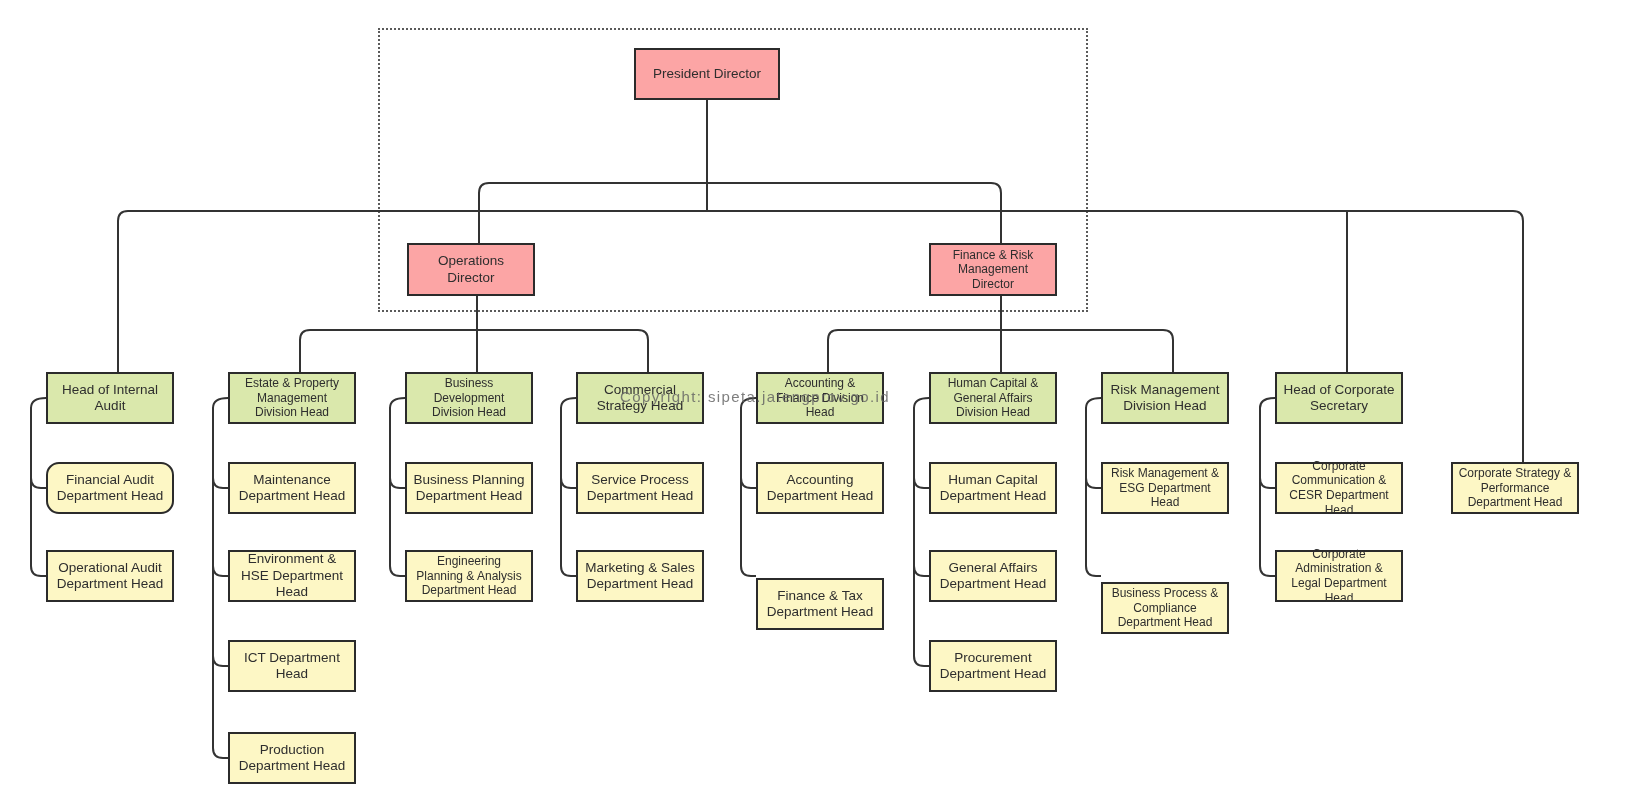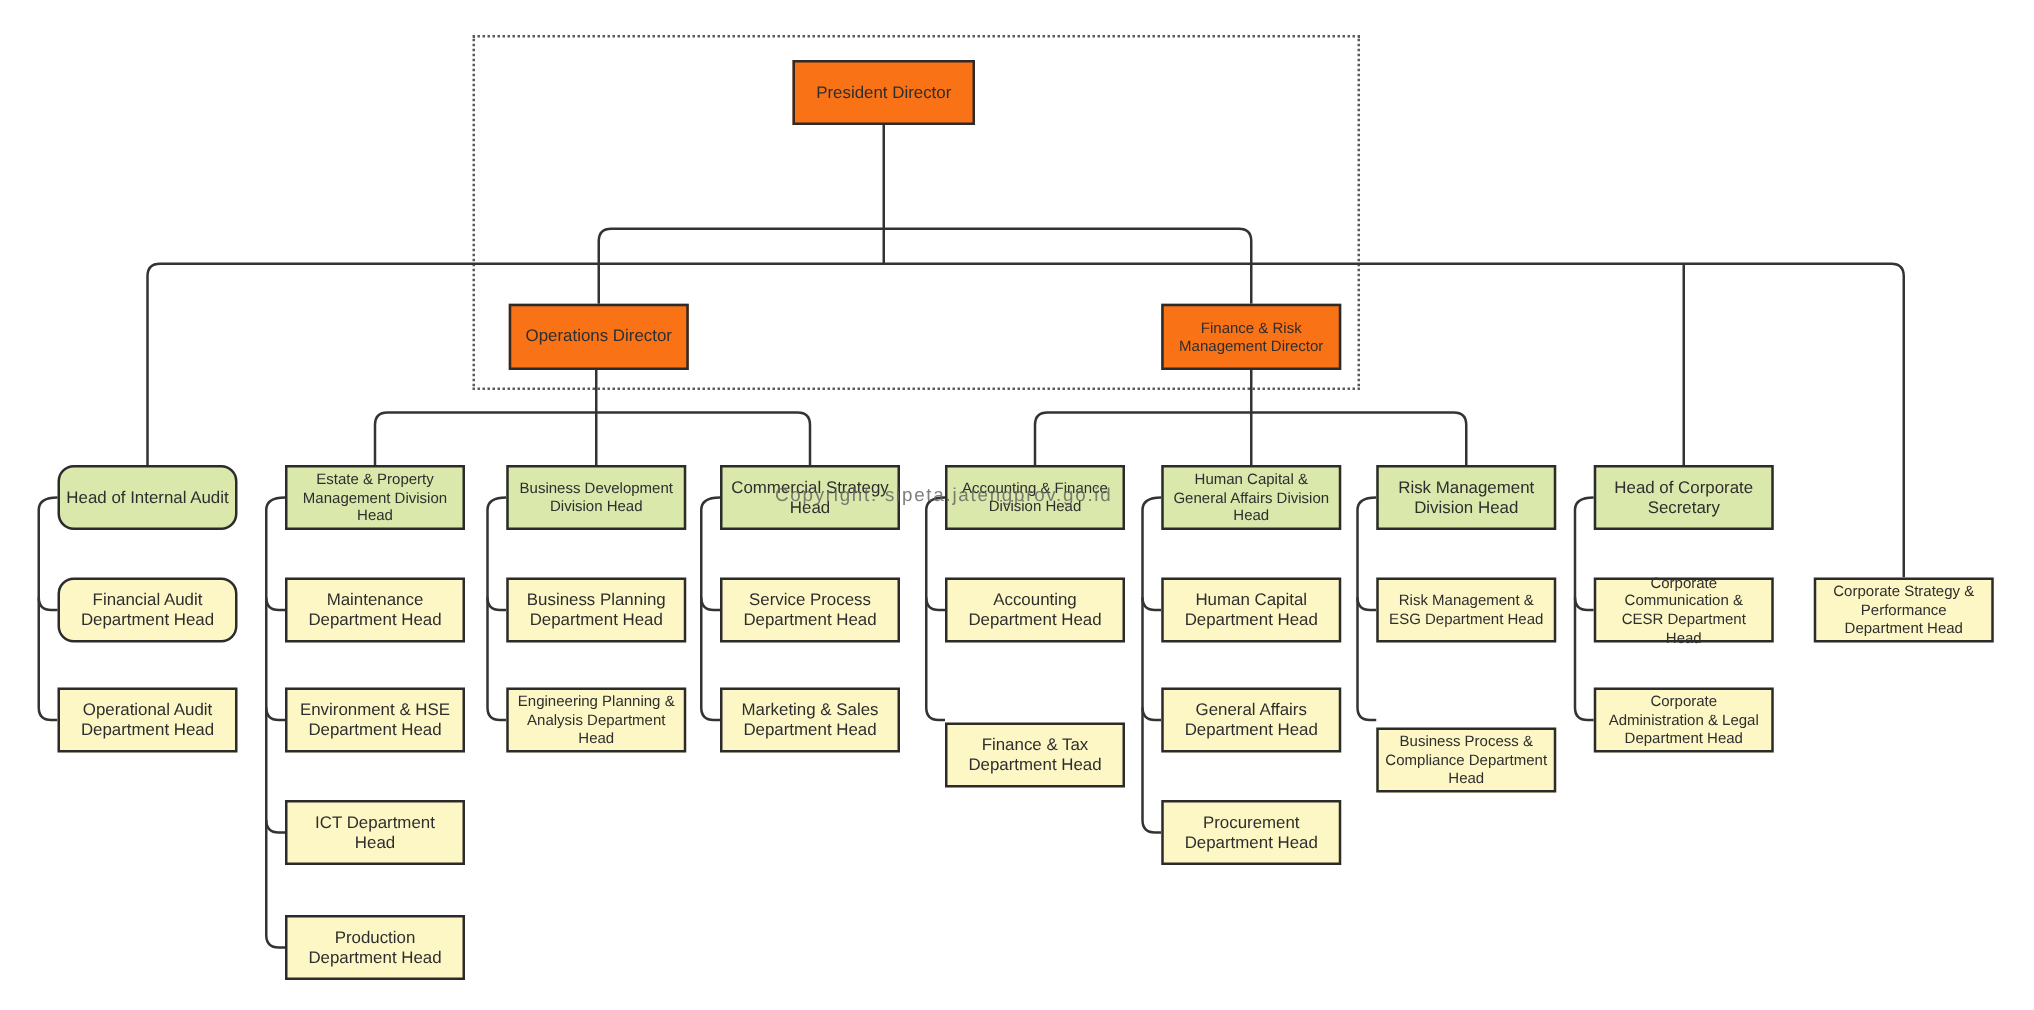--- a/index.html
+++ b/index.html
@@ -6,27 +6,27 @@
   .canvas{
     position:relative;width:1627px;height:808px;background:#ffffff;overflow:hidden;
     font-family:"Liberation Sans",sans-serif;color:#2e2e2e;
   }
   .wires{position:absolute;left:0;top:0;z-index:1;}
   .group-outline{
     position:absolute;left:378px;top:28px;width:710px;height:284px;
     border:2px dotted #5a5a5a;box-sizing:border-box;z-index:0;background:transparent;
   }
   .node{
-    position:absolute;width:144px;height:52px;box-sizing:border-box;
+    position:absolute;width:128px;height:52px;box-sizing:border-box;
     display:flex;align-items:center;justify-content:center;text-align:center;
     border:2px solid #2b2b2b;padding:2px 5px;line-height:1.22;
     font-size:13.5px;z-index:2;
   }
   .node.sm{font-size:12px;}
-  .gray{background:#f97316;}
+  .gray{background:#fca5a5;}
   .green{background:#dae8ac;}
   .yellow{background:#fdf7c5;}
   .watermark{
     position:absolute;left:620px;top:388px;z-index:5;
     font-size:15px;letter-spacing:1.4px;color:rgba(98,98,98,0.82);
     white-space:nowrap;pointer-events:none;
   }
 </style>
 </head>
 <body>
@@ -76,21 +76,21 @@
 
     <path d="M1275,398 Q1260,398 1260,408 V566 Q1260,576 1270,576 H1275"></path>
     <path d="M1260,478 Q1260,488 1270,488 H1275"></path>
   </svg>
 
   <div class="node gray" style="left:634px;top:48px;width:146px;">President Director</div>
 
   <div class="node gray" style="left:407px;top:243px;height:53px;">Operations Director</div>
   <div class="node gray sm" style="left:929px;top:243px;height:53px;">Finance &amp; Risk Management Director</div>
 
-  <div class="node green" style="left:46px;top:372px;border-radius:13px;">Head of Internal Audit</div>
+  <div class="node green" style="left:46px;top:372px;">Head of Internal Audit</div>
   <div class="node green sm" style="left:228px;top:372px;">Estate &amp; Property Management Division Head</div>
   <div class="node green sm" style="left:405px;top:372px;">Business Development Division Head</div>
   <div class="node green" style="left:576px;top:372px;">Commercial Strategy Head</div>
   <div class="node green sm" style="left:756px;top:372px;">Accounting &amp; Finance Division Head</div>
   <div class="node green sm" style="left:929px;top:372px;">Human Capital &amp; General Affairs Division Head</div>
   <div class="node green" style="left:1101px;top:372px;">Risk Management Division Head</div>
   <div class="node green" style="left:1275px;top:372px;">Head of Corporate Secretary</div>
 
   <div class="node yellow" style="left:46px;top:462px;border-radius:13px;">Financial Audit Department Head</div>
   <div class="node yellow" style="left:228px;top:462px;">Maintenance Department Head</div>

